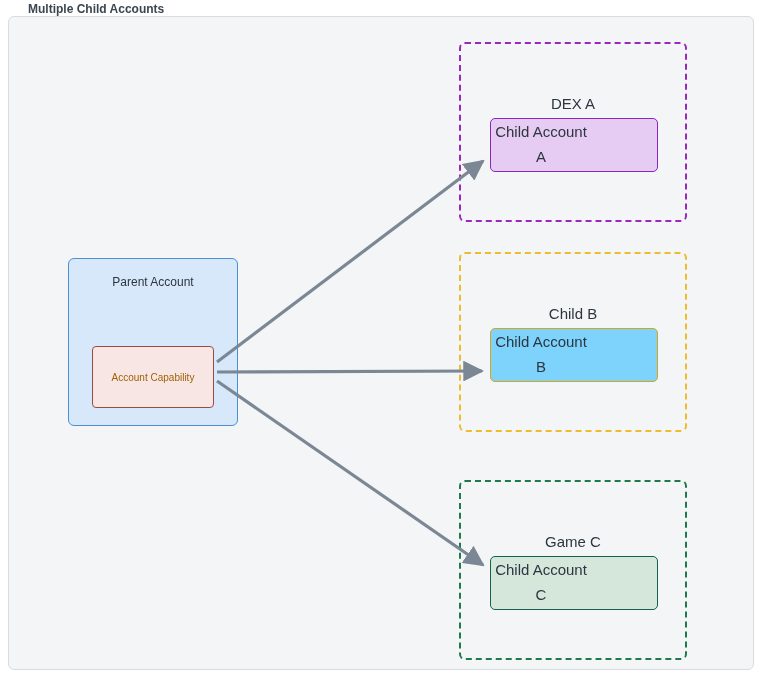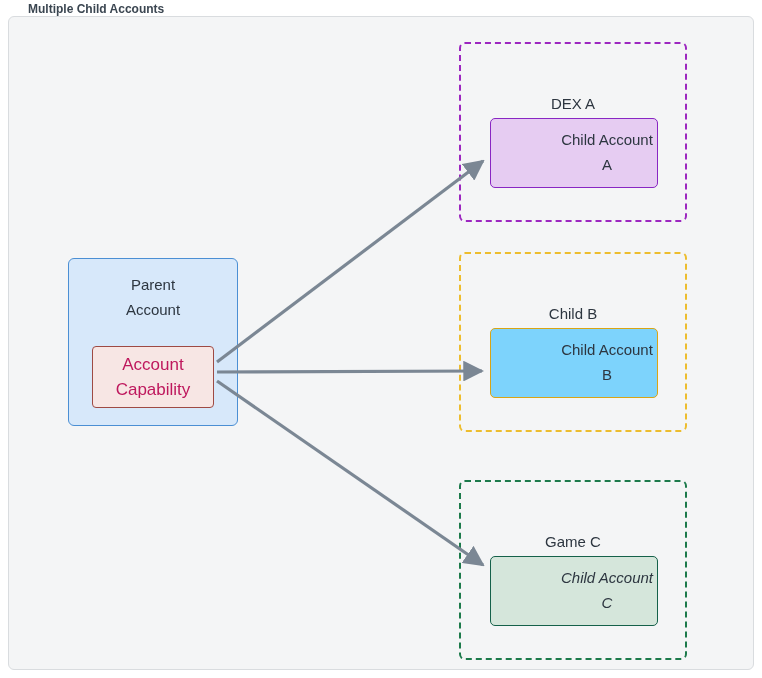--- a/index.html
+++ b/index.html
@@ -33,64 +33,64 @@
 
   
   .parent-box {
     left: 68px; top: 258px; width: 170px; height: 168px;
     background: #d7e8fa;
     border: 1.5px solid #4b8fd4;
     border-radius: 6px;
     padding-top: 14px;
   }
   .parent-label {
-    font-size: 15px; line-height: 1.65; width: 90px; color: #2d3640;
+    font-size: 12px; line-height: 1.65; width: 90px; color: #2d3640;
   }
   .capability-box {
     position: absolute; left: 23px; top: 87px;
     width: 122px; height: 62px;
     background: #f7e6e4;
     border: 1.5px solid #9e4a44;
     border-radius: 4px;
     display: flex; align-items: center; justify-content: center;
   }
   .capability-label {
-    font-size: 17px; line-height: 1.5; width: 84px; text-align: center; color: #be185d;
+    font-size: 10px; line-height: 1.5; width: 84px; text-align: center; color: #a16207;
   }
 
   
   .group {
     position: absolute; width: 228px; height: 180px;
     border-radius: 6px;
     background: transparent;
     border-width: 2px; border-style: dashed;
   }
   .group-label {
     position: absolute; top: 24px; left: 0; right: 0;
     text-align: center; font-size: 15px; color: #2d3640; margin-top: 27px;
   }
   .child-box {
     position: absolute; left: 29px; top: 74px;
-    width: 168px; height: 70px;
+    width: 168px; height: 54px;
     border-radius: 5px;
     border-width: 1.5px; border-style: solid;
-    display: flex; align-items: center; justify-content: flex-end;
+    display: flex; align-items: center; justify-content: flex-start;
   }
   .child-label {
     font-size: 15px; line-height: 1.65; width: 100px; text-align: center; color: #2d3640;
   }
 
   .group-a { left: 459px; top: 42px;  border-color: #9c27c0; }
   .group-a .child-box { background: #e6ccf2; border-color: #8926c3; }
 
   .group-b { left: 459px; top: 252px; border-color: #edbd2e; }
   .group-b .child-box { background: #7dd3fc; border-color: #d9a514; }
 
   .group-c { left: 459px; top: 480px; border-color: #1c7a4b; }
-  .group-c .child-box { background: #d5e6db; border-color: #15614a; font-style: italic; }
+  .group-c .child-box { background: #d5e6db; border-color: #15614a; }
 
   .arrows {
     position: absolute; top: 0; left: 0;
     width: 762px; height: 678px;
     pointer-events: none;
   }
 </style>
 </head>
 <body>
 

